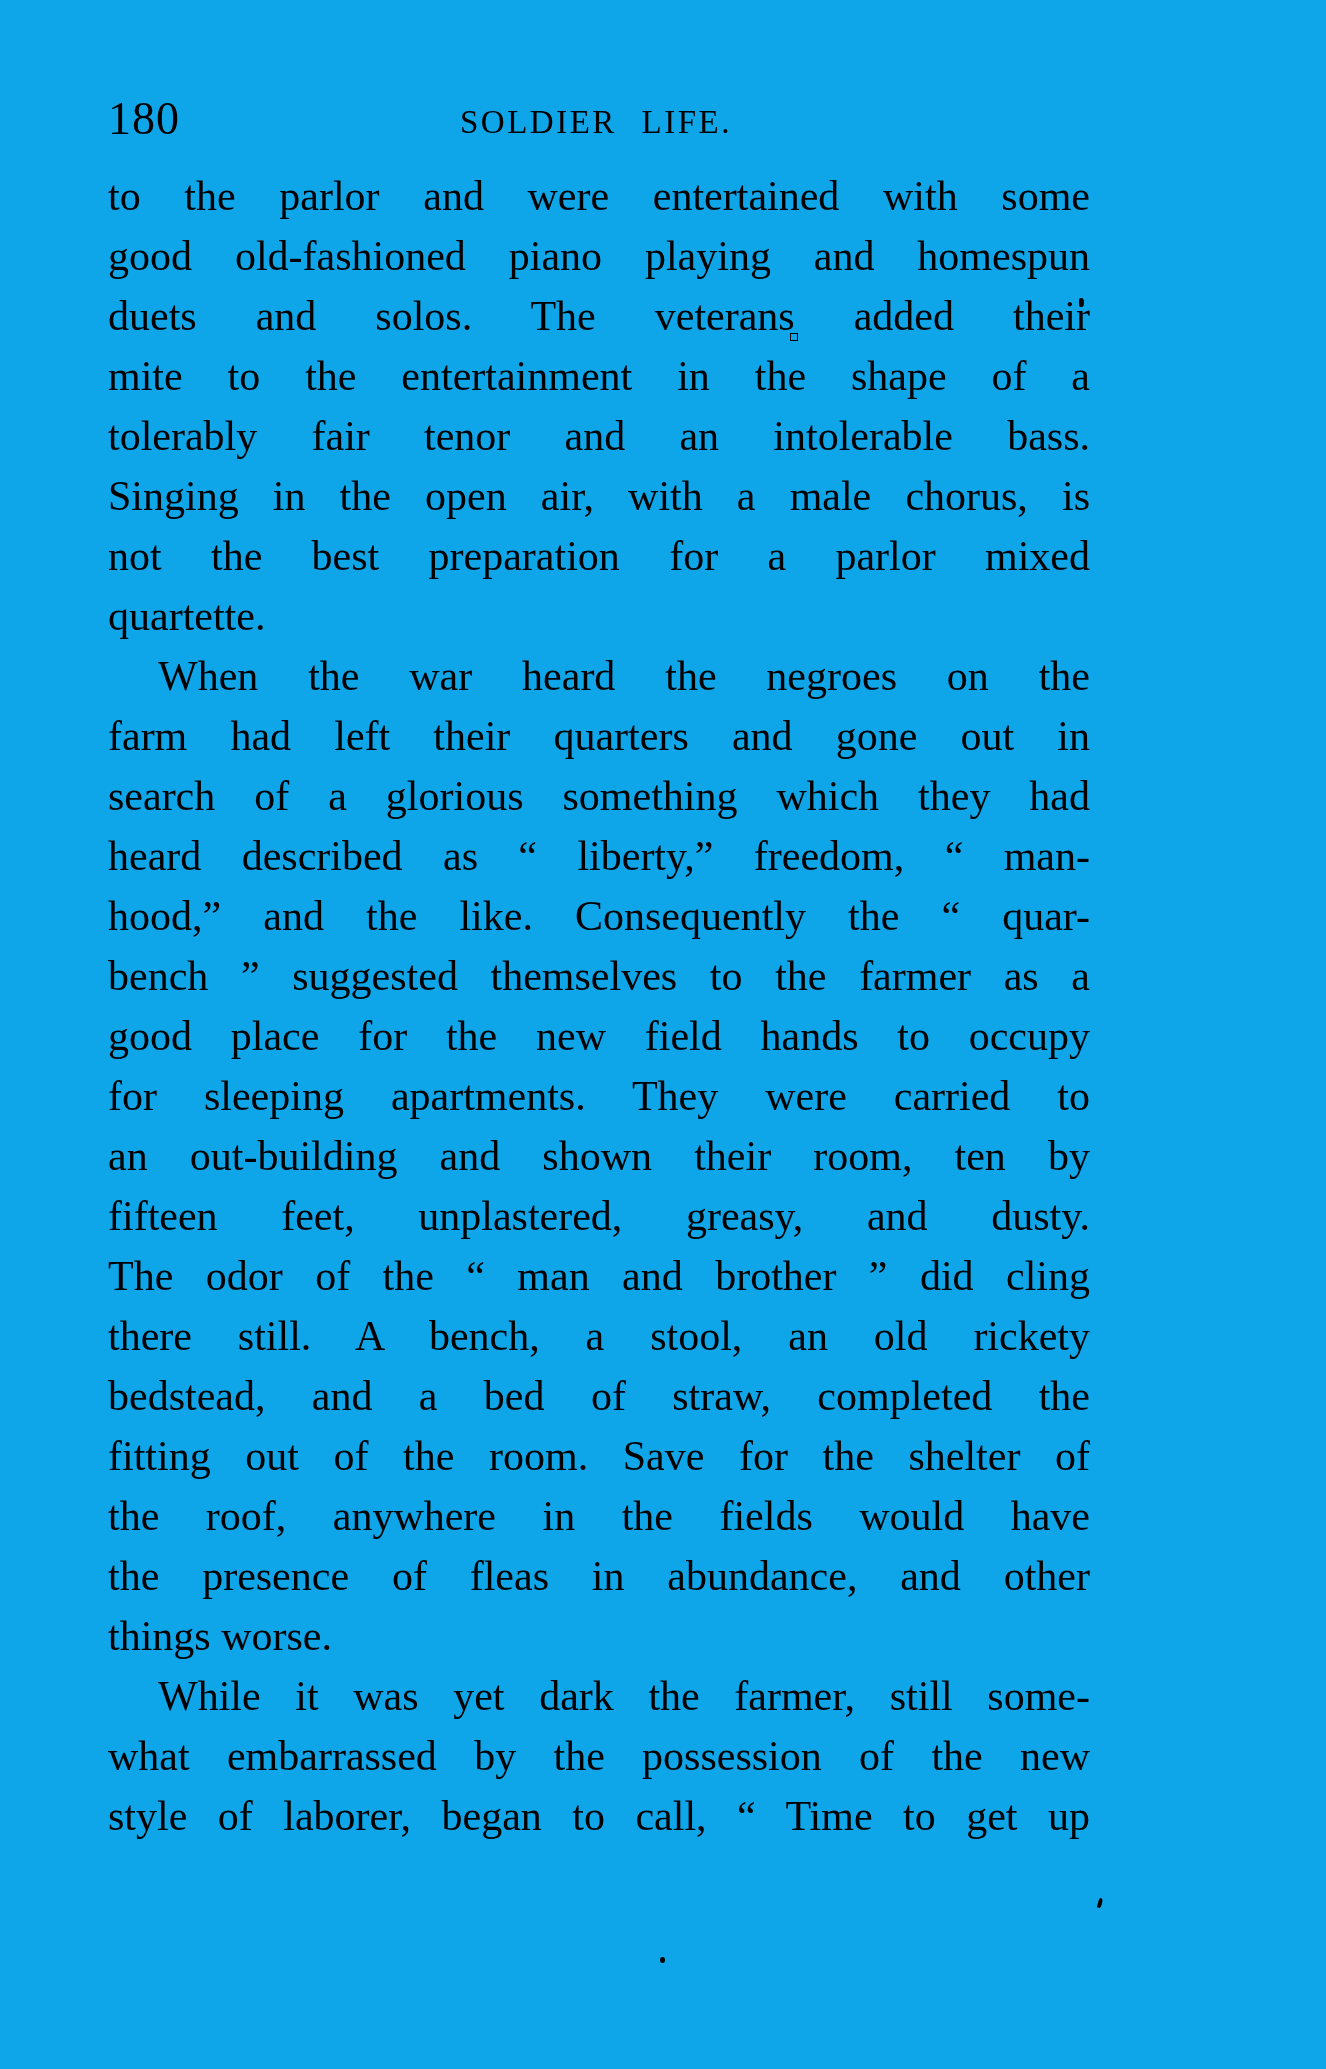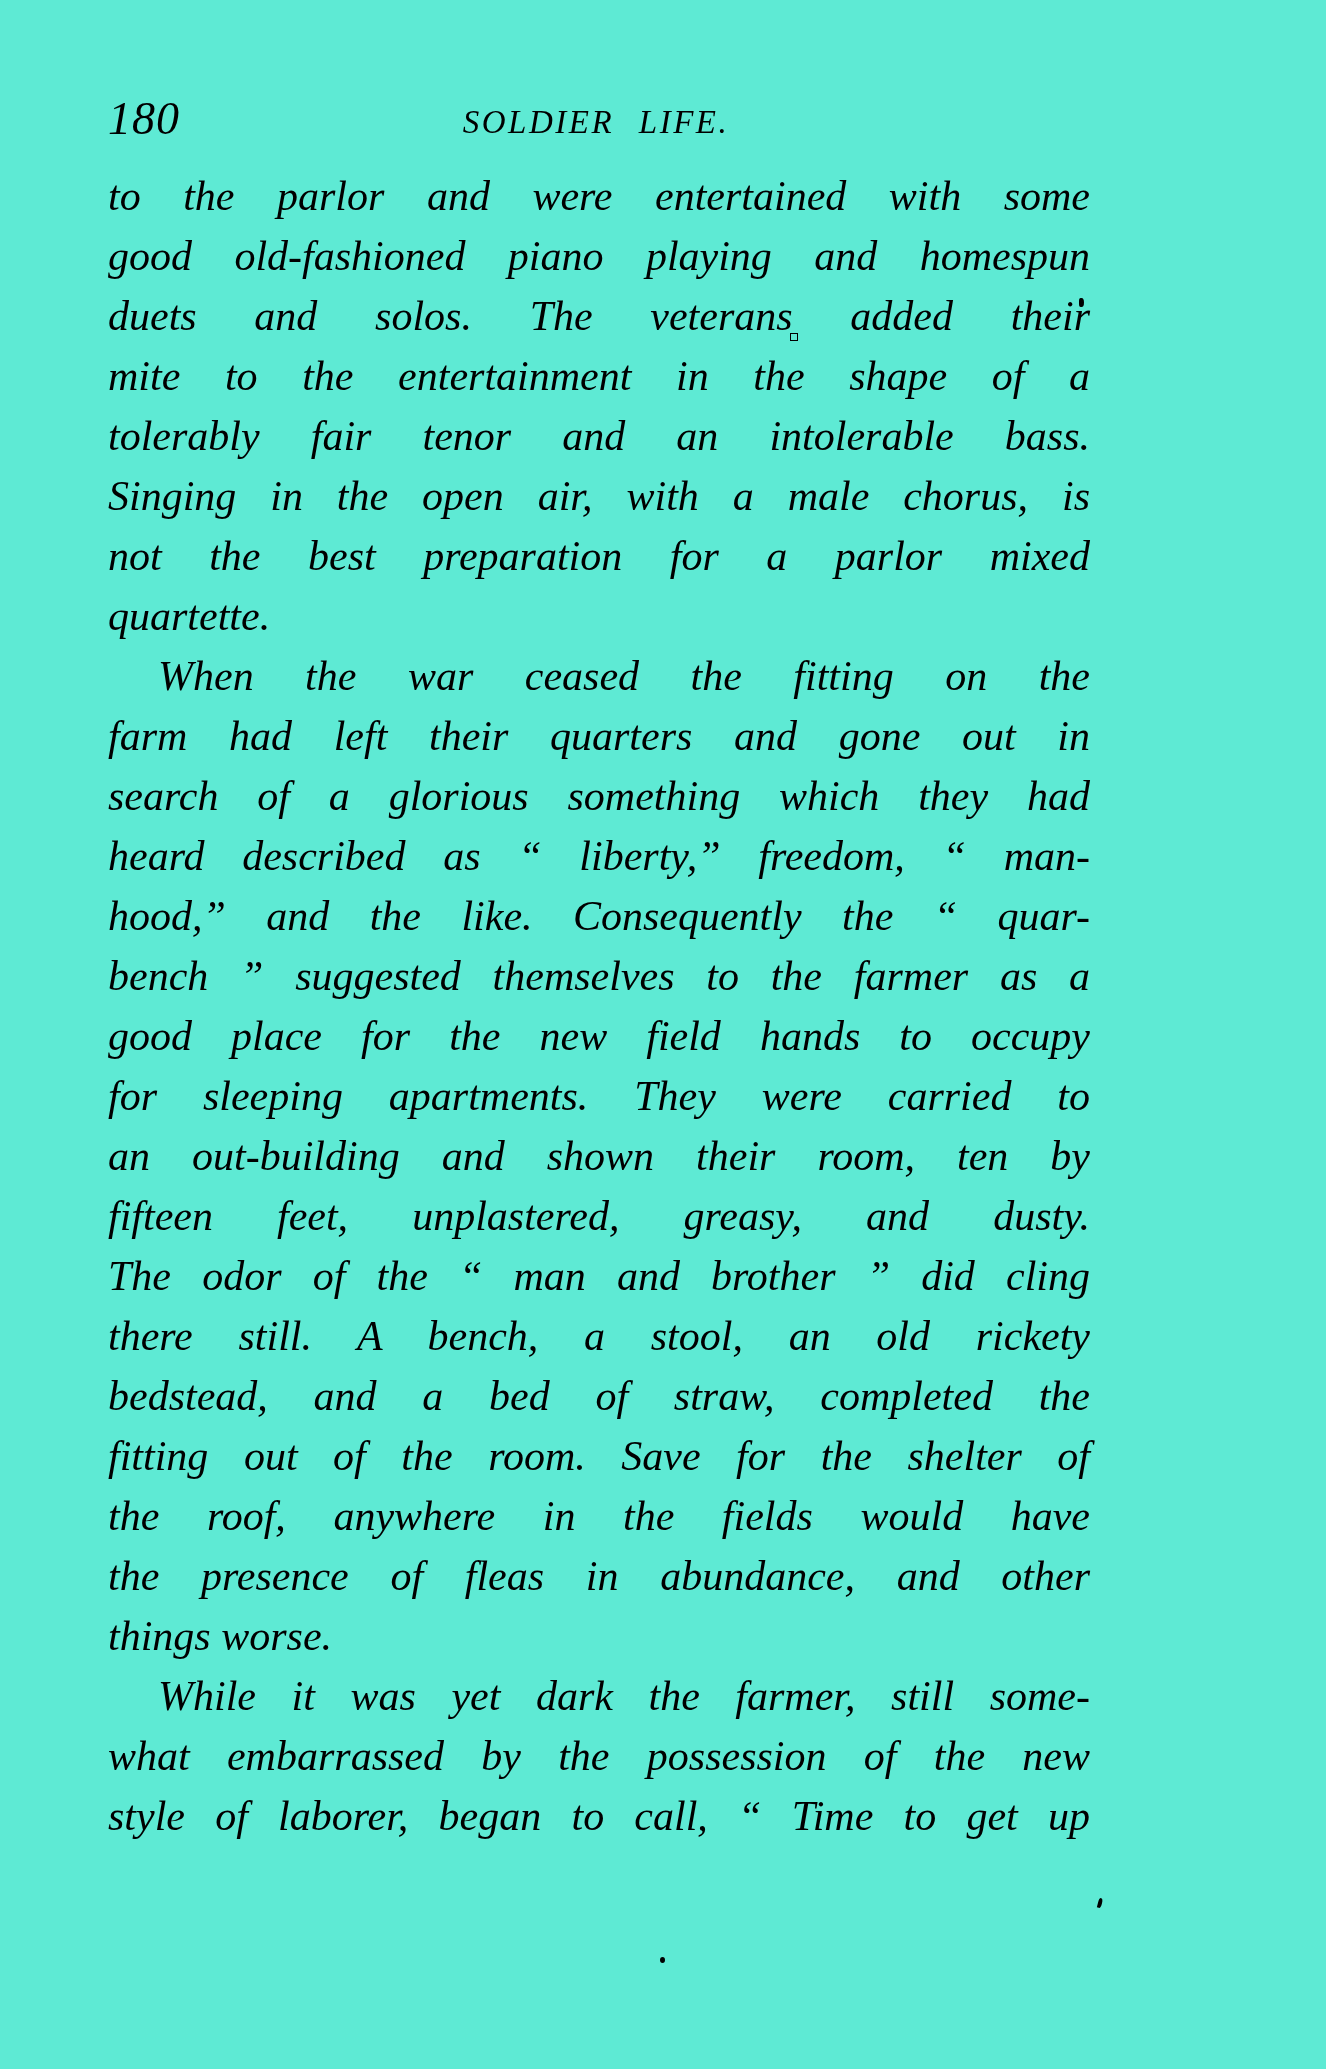--- a/index.html
+++ b/index.html
@@ -11,22 +11,21 @@
     width: 1326px;
     height: 2069px;
     position: relative;
     font-family: "Liberation Serif", "DejaVu Serif", serif;
     color: #000000;
     overflow: hidden;
   }
   .scan-page {
     position: absolute;
     inset: 0;
-    background: #5eead4;
-    font-style: italic;
+    background: #0ea5e9;
   }
   .page-header {
     position: absolute;
     top: 96px;
     left: 108px;
     right: 236px;
     height: 50px;
   }
   .page-number {
     position: absolute;
@@ -95,21 +94,21 @@
       <div class="line">good old-fashioned piano playing and homespun</div>
       <div class="line">duets and solos.  The veterans added their</div>
       <div class="line">mite to the entertainment in the shape of a</div>
       <div class="line">tolerably fair tenor and an intolerable bass.</div>
       <div class="line">Singing in the open air, with a male chorus, is</div>
       <div class="line">not the best preparation for a parlor mixed</div>
       <div class="line align-left">quartette.</div>
     </div>
 
     <div>
-      <div class="line indent">When the war ceased the fitting on the</div>
+      <div class="line indent">When the war heard the negroes on the</div>
       <div class="line">farm had left their quarters and gone out in</div>
       <div class="line">search of a glorious something which they had</div>
       <div class="line">heard described as “ liberty,” freedom, “ man-</div>
       <div class="line">hood,” and the like.  Consequently the “ quar-</div>
       <div class="line">bench ” suggested themselves to the farmer as a</div>
       <div class="line">good place for the new field hands to occupy</div>
       <div class="line">for sleeping apartments.  They were carried to</div>
       <div class="line">an out-building and shown their room, ten by</div>
       <div class="line">fifteen feet, unplastered, greasy, and dusty.</div>
       <div class="line">The odor of the “ man and brother ” did cling</div>

